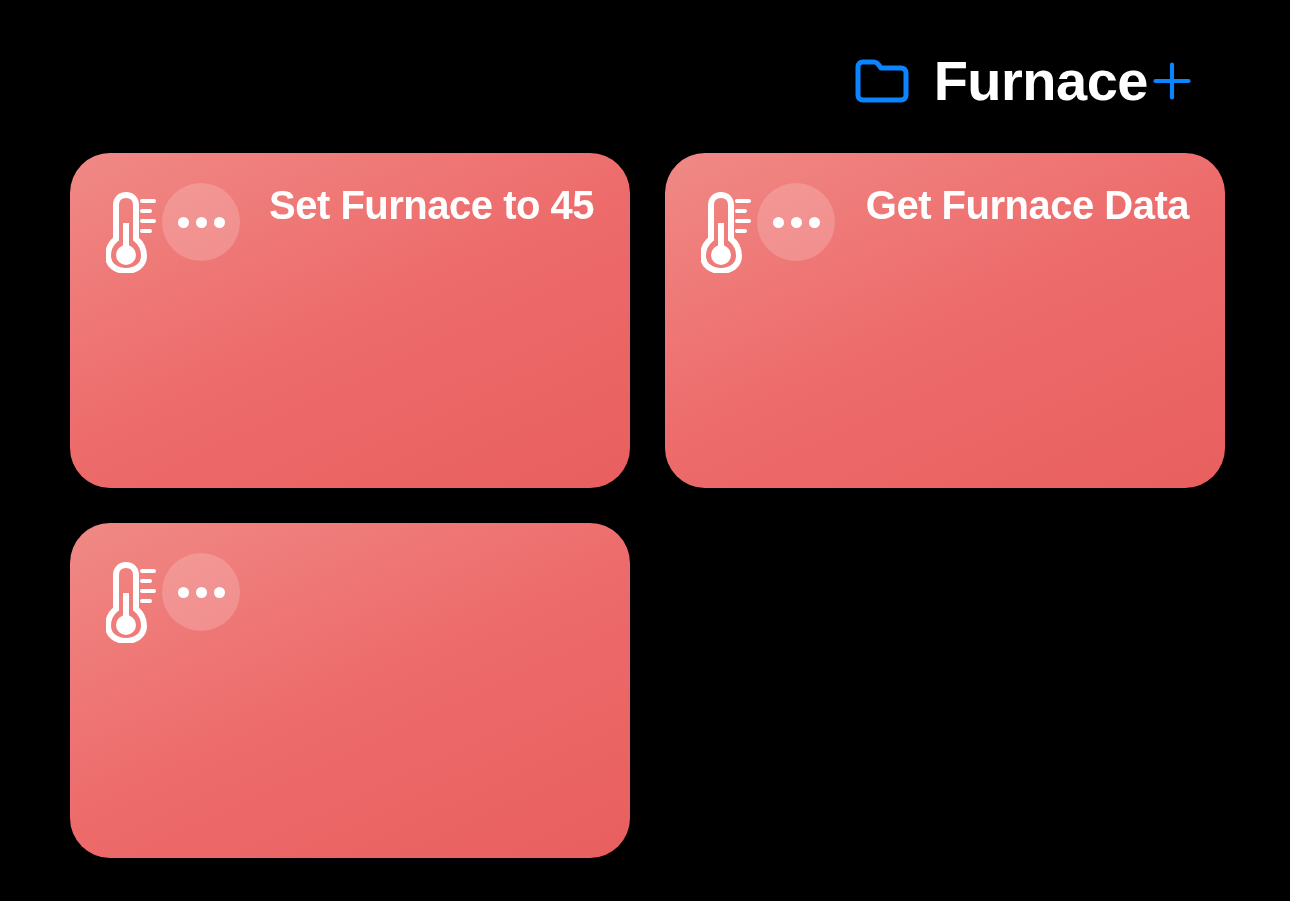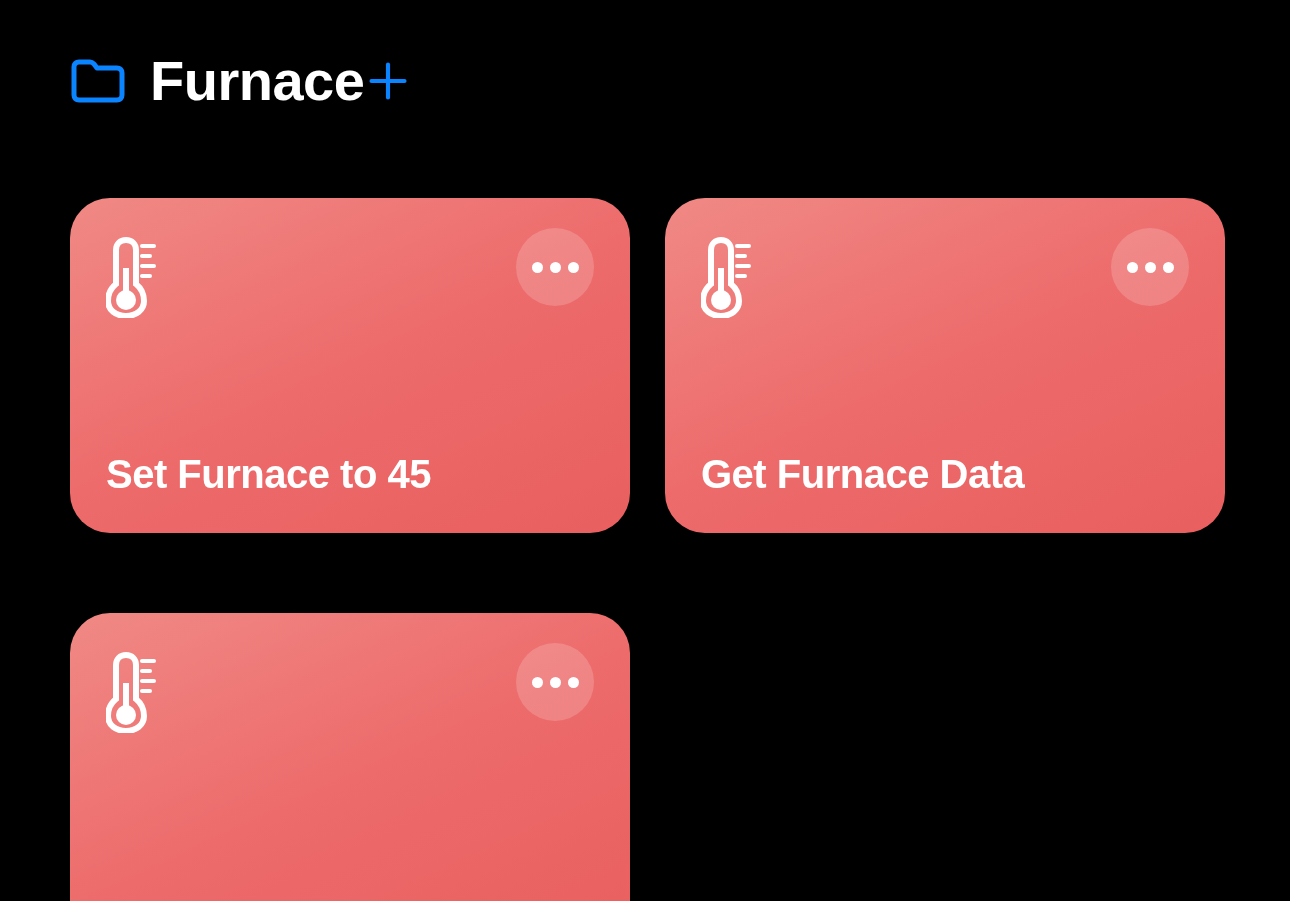--- a/index.html
+++ b/index.html
@@ -10,21 +10,21 @@
     body {
       background: #000;
       font-family: -apple-system, BlinkMacSystemFont, "Segoe UI", Helvetica, Arial, sans-serif;
       width: 1290px;
       height: 901px;
       overflow: hidden;
     }
     .header {
       display: flex;
       align-items: center;
-      justify-content: flex-start;
+      justify-content: flex-end;
       padding: 48px 94px 20px 70px;
     }
     .header-left {
       display: flex;
       align-items: center;
       gap: 24px;
     }
     .folder-icon {
       width: 56px;
       height: 48px;
@@ -51,25 +51,24 @@
       grid-template-columns: repeat(2, 560px);
       gap: 35px;
       padding: 20px 70px;
     }
     .card {
       background: linear-gradient(155deg, #f08985 0%, #ed6b6b 50%, #e95f5f 100%);
       border-radius: 40px;
       height: 335px;
       padding: 30px 36px 36px 36px;
       display: flex;
-      flex-direction: column;
+      flex-direction: row;
       justify-content: space-between;
       cursor: pointer;
       position: relative;
-      margin-top: 45px;
     }
     .card-top {
       display: flex;
       justify-content: space-between;
       align-items: flex-start;
     }
     .thermometer-icon {
       width: 56px;
       height: 86px;
       margin-top: 4px;

